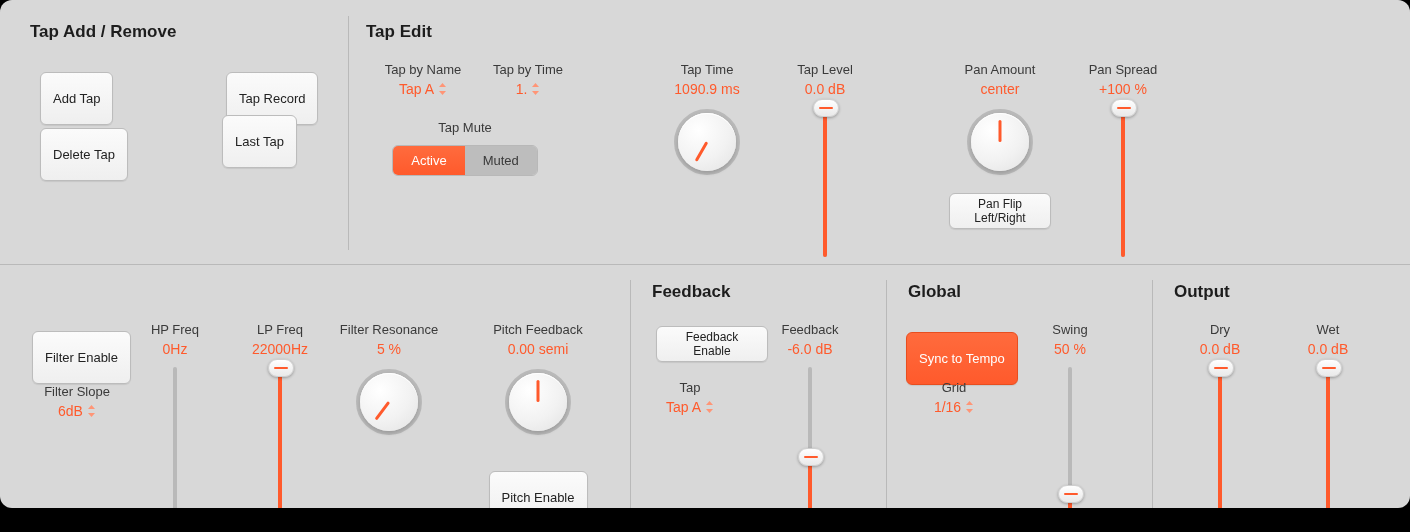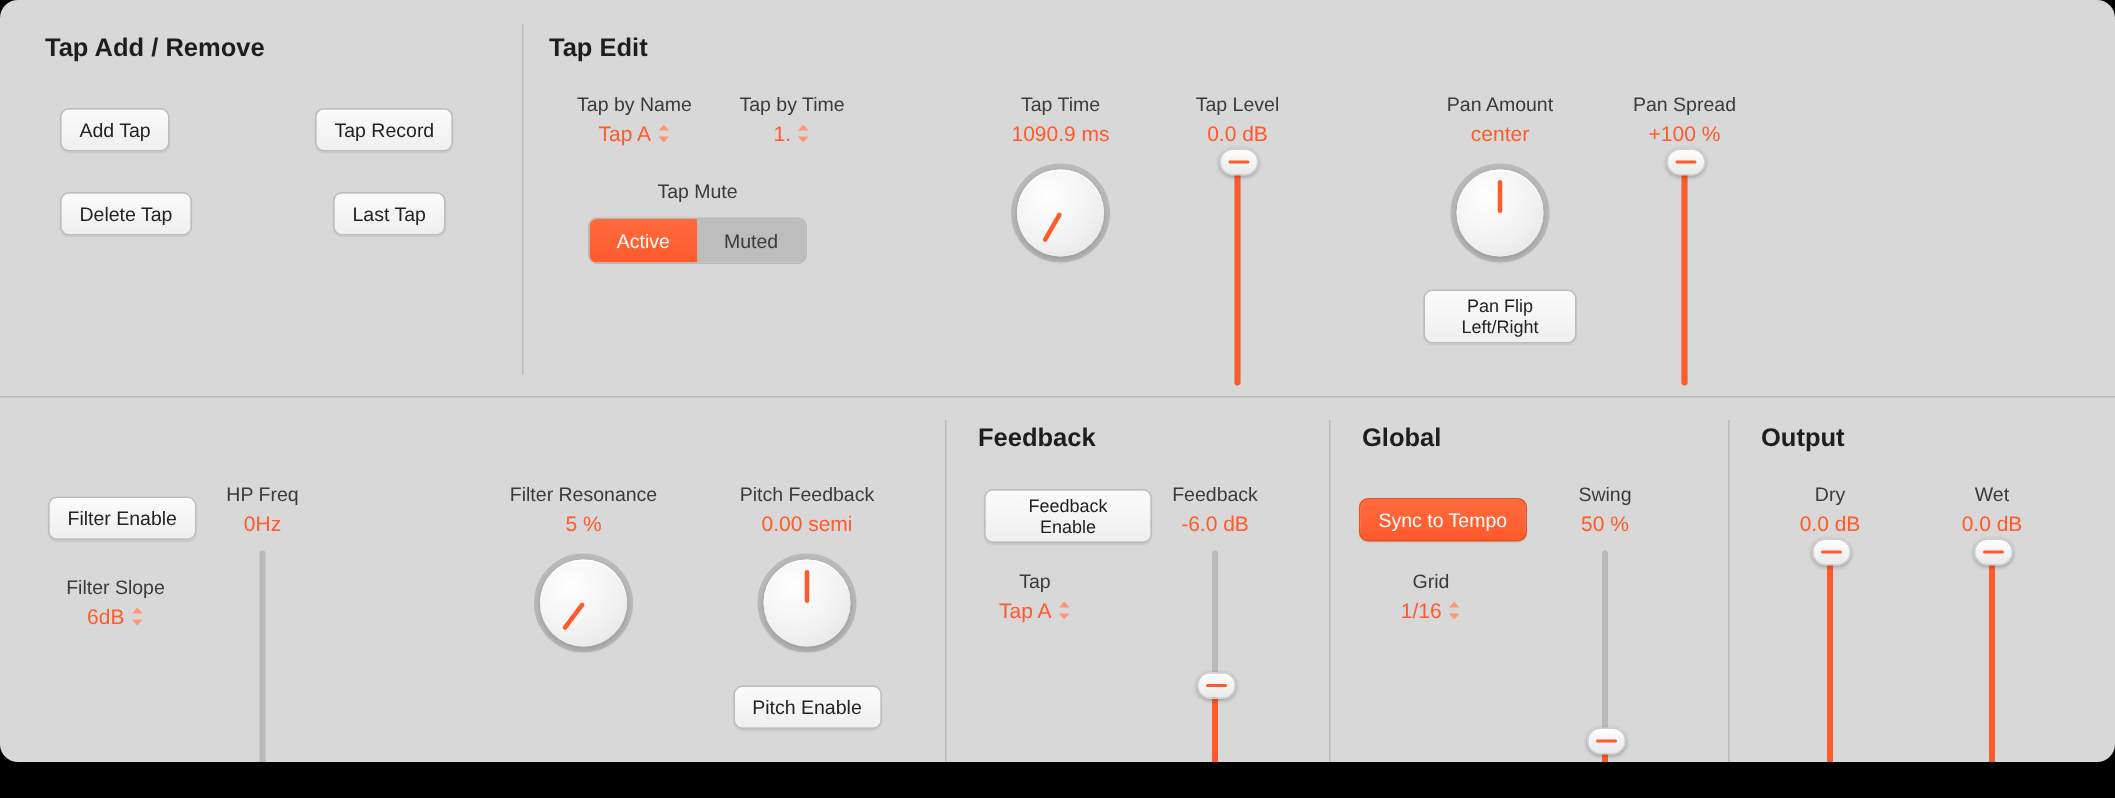--- a/index.html
+++ b/index.html
@@ -1,21 +1,21 @@
 <!DOCTYPE html>
 <html><head>
 <meta charset="utf-8">
 <style>
   html,body{margin:0;padding:0;background:#000}
   body{font-family:-apple-system,"Helvetica Neue",Arial,sans-serif;font-size:13px;color:#3c3c3c}
   .panel{width:1410px;height:508px;box-sizing:border-box;background:#d8d8d8;border-radius:12px;position:relative;overflow:hidden;margin:0 auto}
   .lbl{font-size:13px;color:#3a3a3a;text-align:center}
   .val{font-size:14px;color:#ff5a2c;text-align:center}
   .hd{font-size:17px;font-weight:600;color:#1d1d1d}
-  .btn{display:inline-block;background:linear-gradient(#fbfbfb,#efefef);border:1px solid #bcbcbc;border-radius:6px;padding:6px 12px;font-size:13px;color:#222;text-align:center;cursor:pointer;box-shadow:0 1px 1px rgba(0,0,0,.08)}
+  .btn{display:inline-block;background:linear-gradient(#fbfbfb,#efefef);border:1px solid #bcbcbc;border-radius:6px;padding:18px 12px;font-size:13px;color:#222;text-align:center;cursor:pointer;box-shadow:0 1px 1px rgba(0,0,0,.08)}
   .btn.sm{padding:3px 24px;font-size:12px;line-height:14px}
   .btn.accent{background:linear-gradient(#ff6b3d,#ff5a2c);color:#fff;border:1px solid #e84e1f}
   .vsep{position:absolute;width:0;border-left:1px solid #b9b9b9;top:0}
   .hsep{position:absolute;height:0;border-top:1px solid #b9b9b9;left:0;right:0}
 
   
   .seg{display:inline-flex;border-radius:6px;overflow:hidden;border:1px solid #b8b8b8}
   .seg .segbtn{padding:7px 18px;font-size:13px;cursor:pointer;background:#bdbdbd;color:#3a3a3a}
   .seg .segbtn.on{background:linear-gradient(#ff6b3d,#ff5a2c);color:#fff}
 
@@ -47,23 +47,23 @@
   <div class="vsep" style="left:348px;top:16px;height:234px"></div>
   <div class="hsep" style="top:264px"></div>
   <div class="vsep" style="left:630px;top:280px;height:234px"></div>
   <div class="vsep" style="left:886px;top:280px;height:234px"></div>
   <div class="vsep" style="left:1152px;top:280px;height:234px"></div>
 
   <div class="abs" style="left:30px;top:22px">
     <div class="hd">Tap Add / Remove</div>
   </div>
   <div class="abs btn" style="left:40px;top:72px"><span>Add Tap</span></div>
-  <div class="abs btn" style="left:210px;top:72px"><span>Tap Record</span></div>
+  <div class="abs btn" style="left:226px;top:72px"><span>Tap Record</span></div>
   <div class="abs btn" style="left:40px;top:128px"><span>Delete Tap</span></div>
-  <div class="abs btn" style="left:222px;top:128px"><span>Last Tap</span></div>
+  <div class="abs btn" style="left:222px;top:115px"><span>Last Tap</span></div>
 
   <div class="abs" style="left:366px;top:22px">
       <div class="hd">Tap Edit</div>
     </div>
 
   <div class="abs col gap4" style="left:378px;top:62px;width:90px">
     <div class="lbl">Tap by Name</div>
     <div class="val" style="display:flex;align-items:center;justify-content:center">
       <span>Tap A</span>
       <span class="updn">
@@ -152,38 +152,47 @@
   <div class="abs col gap4" style="left:140px;top:322px;width:70px">
     <div class="lbl">HP Freq</div>
     <div class="val">0Hz</div>
     <div class="vsld" style="margin-top:6px">
       <div class="track"></div>
         <div class="fill" style="top: 150px; height: 0px;"></div>
         <div class="thumb" style="top: 142px;"></div>
     </div>
   </div>
 
+  <div class="abs col gap4" style="left:240px;top:322px;width:80px">
+    <div class="lbl">LP Freq</div>
+    <div class="val">22000Hz</div>
+    <div class="vsld" style="margin-top:6px">
+      <div class="track"></div>
+        <div class="fill" style="top: 0px; height: 150px;"></div>
+        <div class="thumb" style="top: -8px;"></div>
+    </div>
+  </div>
 
   <div class="abs col gap4" style="left:334px;top:322px;width:110px">
     <div class="lbl">Filter Resonance</div>
     <div class="val">5 %</div>
     <div class="knob" style="margin-top:8px">
       <div class="ring"></div>
       <div class="ptr" style="transform: translate(-50%, -100%) rotate(217deg);"></div>
     </div>
   </div>
 
   <div class="abs col gap4" style="left:478px;top:322px;width:120px">
     <div class="lbl">Pitch Feedback</div>
     <div class="val">0.00 semi</div>
     <div class="knob" style="margin-top:8px">
       <div class="ring"></div>
       <div class="ptr" style="transform: translate(-50%, -100%) rotate(0deg);"></div>
     </div>
-    <div class="btn" style="margin-top:18px"><span>Pitch Enable</span></div>
+    <div class="btn" style="margin-top:32px"><span>Pitch Enable</span></div>
   </div>
 
   <div class="abs" style="left:652px;top:282px">
       <div class="hd">Feedback</div>
     </div>
   <div class="abs btn sm" style="left:656px;top:326px;width:62px;text-align:center;line-height:14px">
     <span style="white-space:pre-line">Feedback<br>Enable</span>
   </div>
   <div class="abs col gap4" style="left:650px;top:380px;width:80px">
     <div class="lbl">Tap</div>

